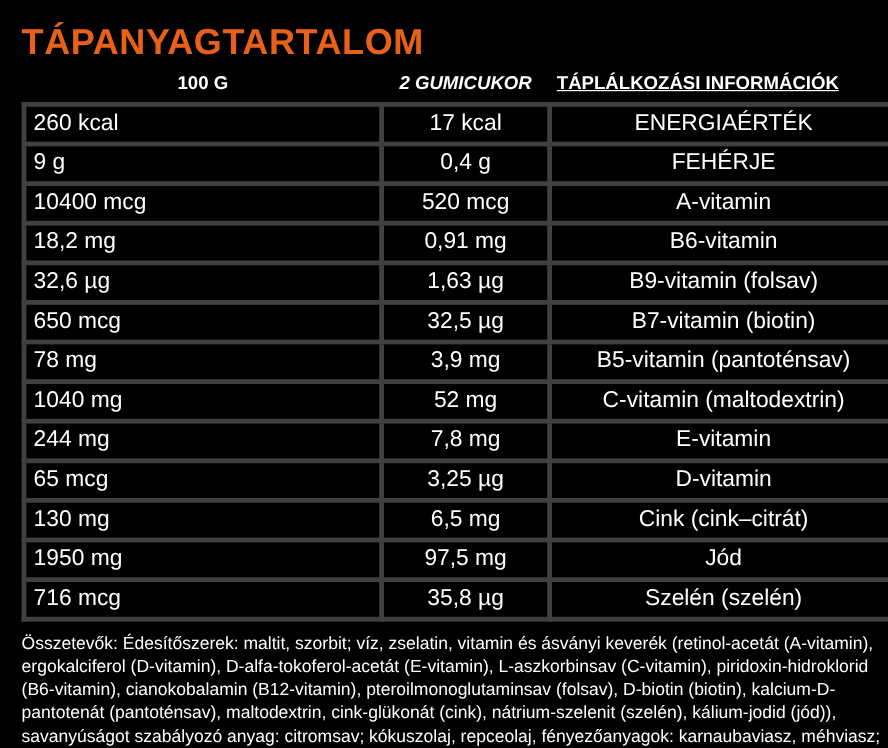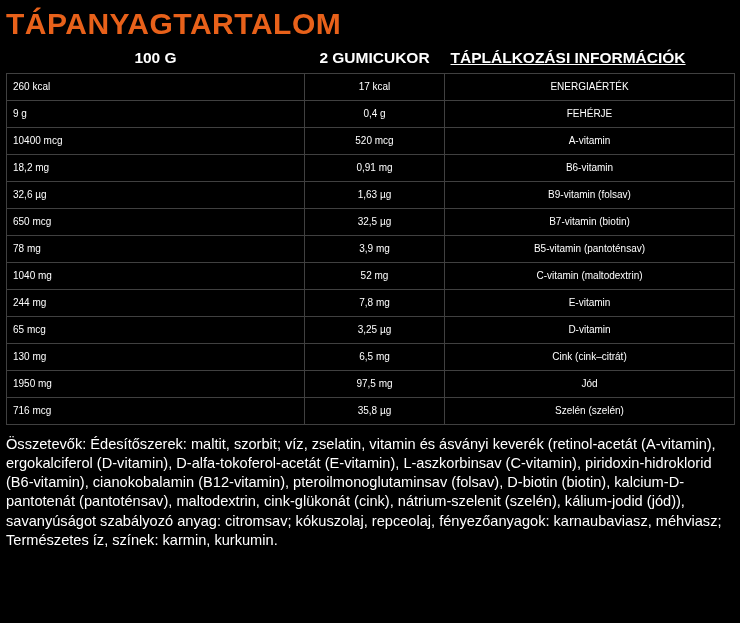--- a/index.html
+++ b/index.html
@@ -12,21 +12,21 @@
   }
   body {
     font-family: "Liberation Sans", sans-serif;
     color: #ffffff;
   }
   .page {
     position: relative;
     width: 636px;
     height: 623px;
     box-sizing: border-box;
-    padding: 0;
+    padding: 12px;
   }
   .title {
     color: #e8611a;
     font-size: 30px;
     font-weight: bold;
     letter-spacing: 0.5px;
     padding: 8px 0 6px 6px;
     line-height: 1.05;
   }
   table.nutrition {
@@ -42,27 +42,27 @@
   table.nutrition th {
     font-size: 15.5px;
     font-weight: bold;
     padding: 3px 6px 6px 6px;
     border: none;
     background: transparent;
     color: #ffffff;
     white-space: nowrap;
   }
   th.h1 { text-align: center; }
-  th.h2 { text-align: center; }
+  th.h2 { text-align: center; font-style: italic; }
   th.h3 { text-align: left; padding-left: 8px; text-decoration: underline; }
 
   table.nutrition td {
-    font-size: 10px;
+    font-size: 19px;
     padding: 3px 6px 4px 6px;
-    border: 1px solid #404040;
+    border: 4px solid #404040;
     height: 19px;
     vertical-align: middle;
     white-space: nowrap;
   }
   td.v1 { text-align: left; border-left: 1px solid #ffffff; }
   td.v2 { text-align: center; }
   td.v3 { text-align: center; border-right: 1px solid #ffffff; }
 
   .ingredients {
     margin: 10px 6px 16px 6px;

